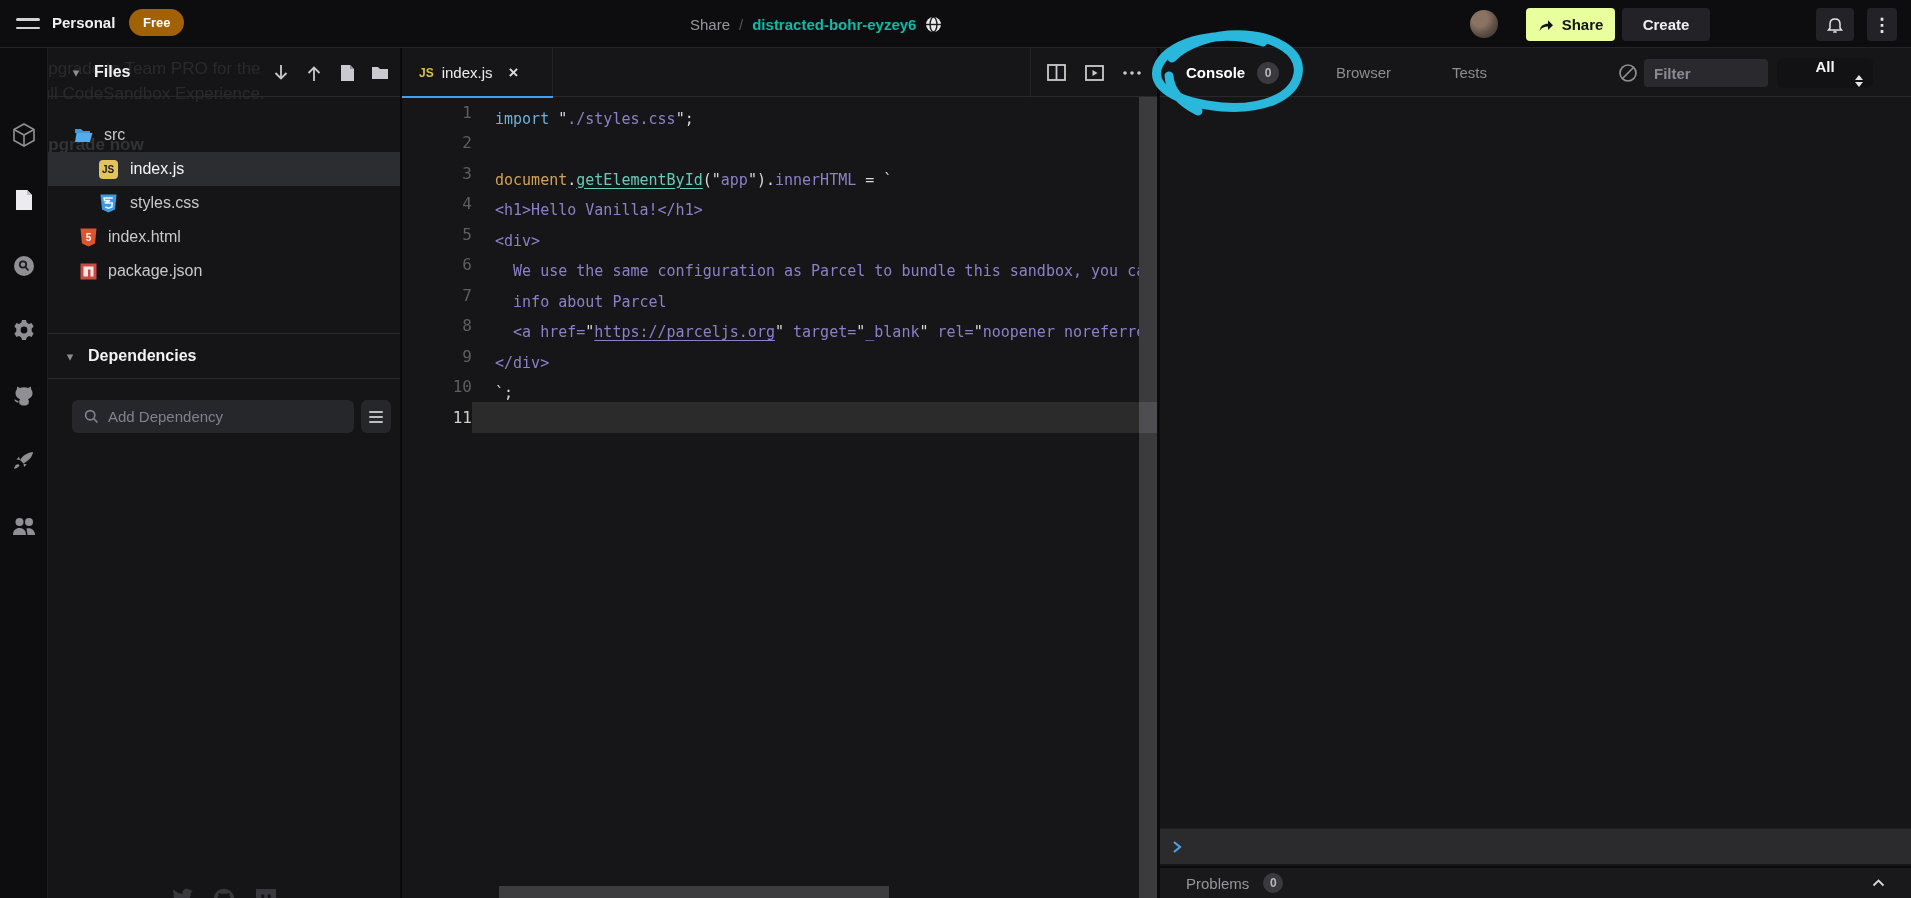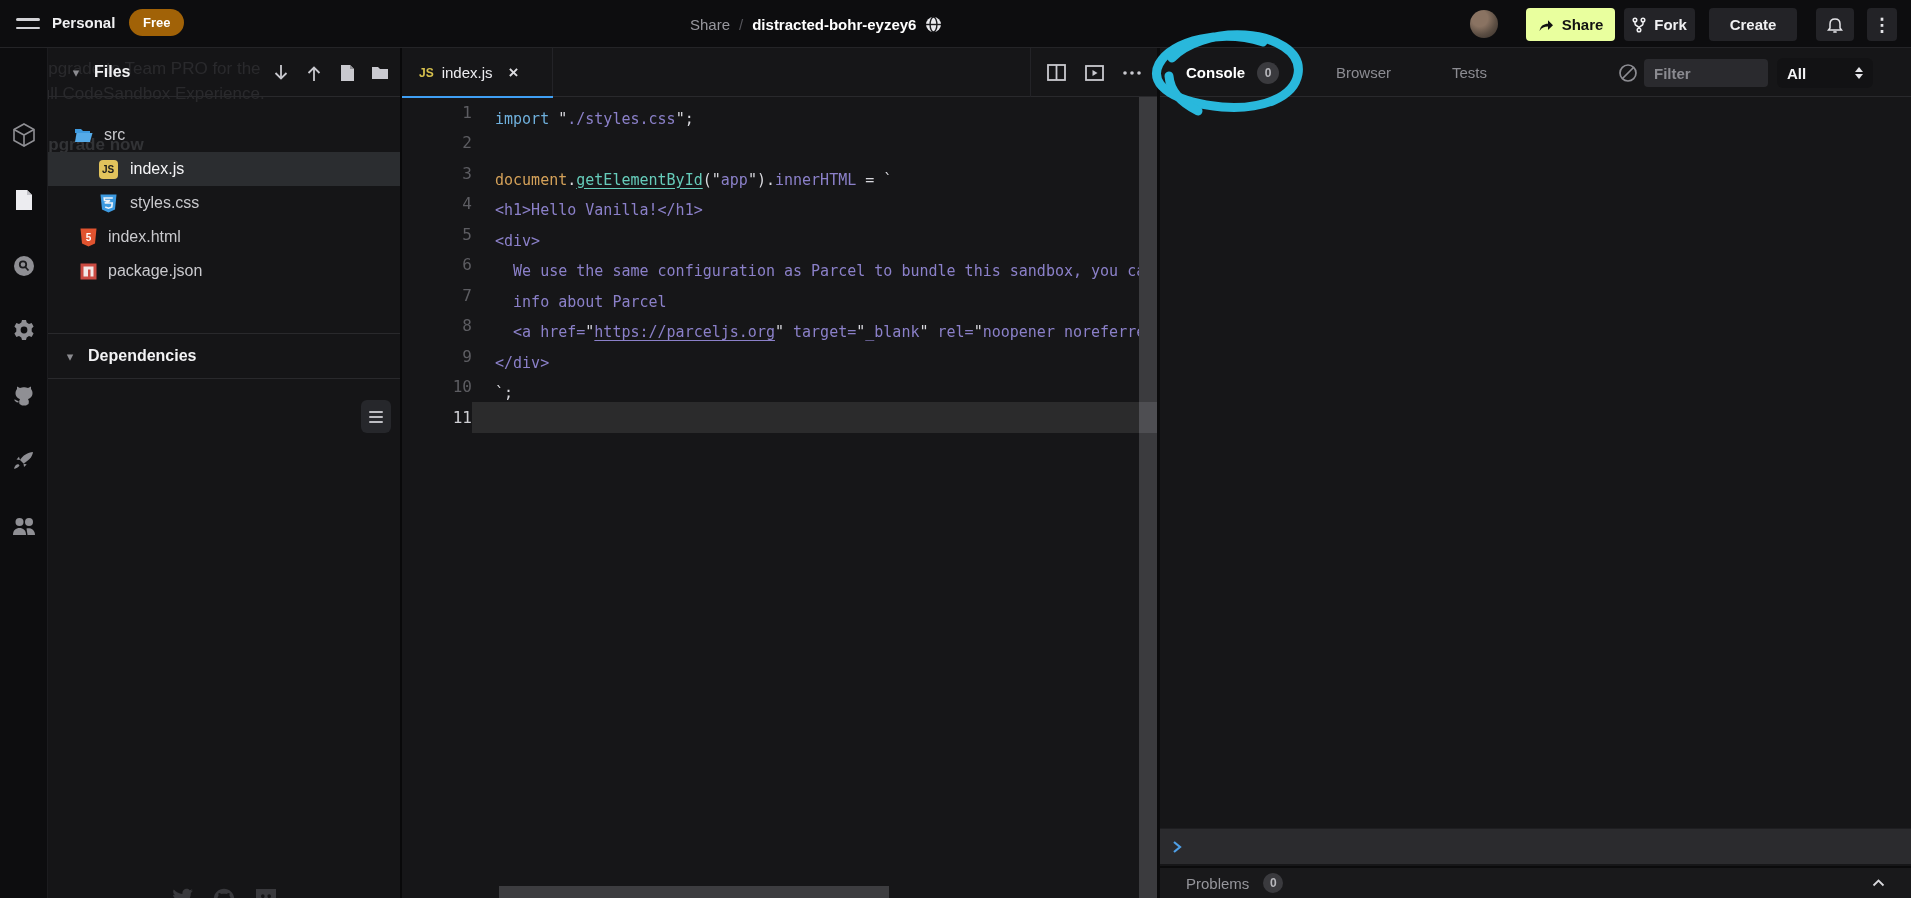--- a/index.html
+++ b/index.html
@@ -8,26 +8,26 @@
 
   
   .topbar { position:absolute; left:0; top:0; width:1911px; height:48px; background:#0d0d0f; border-bottom:1px solid #242427; z-index:5;padding-left:40px; }
   .hamburger { position:absolute; left:16px; top:18px; width:24px; height:12px; cursor:pointer; }
   .hamburger i { display:block; height:2.5px; background:#d2d2d6; border-radius:2px; margin-bottom:6px; }
   .workspace-label { position:absolute; left:52px; top:14px; font-size:15px; font-weight:600; color:#f0f0f2; }
   .plan-badge { position:absolute; left:129px; top:9px; height:27px; padding:0 14px; border-radius:14px; background:#a16207; color:#fff; font-size:13px; font-weight:600; display:flex; align-items:center; }
   .breadcrumb { position:absolute; left:690px; top:0; height:48px; display:flex; align-items:center; gap:9px; font-size:15px; }
   .crumb-section { color:#97979e; }
   .crumb-sep { color:#55555b; }
-  .crumb-name { color:#ffffff; font-weight:600; }
+  .crumb-name { color:#14b8a6; font-weight:600; }
   .avatar { position:absolute; left:1470px; top:10px; width:28px; height:28px; border-radius:50%; background:radial-gradient(circle at 35% 30%, #8a7362 0 30%, #5d4f44 60%, #332c27 100%); }
   .tb-btn { position:absolute; top:8px; height:33px; border-radius:4px; background:#232327; color:#f0f0f2; font-size:15px; font-weight:600; display:flex; align-items:center; justify-content:center; gap:8px; cursor:pointer; border:none; }
   .btn-share { left:1526px; width:89px; background:#e9ff9e; color:#121212; }
   .btn-fork { left:1624px; width:71px; }
-  .btn-create { left:1709px; width:88px; }
+  .btn-create { left:1622px; width:88px; }
   .btn-bell { left:1816px; width:38px; }
   .btn-kebab { left:1867px; width:30px; font-size:18px; font-weight:700; color:#e4e4e8; }
 
   
   .rail { position:absolute; left:0; top:48px; width:48px; height:850px; background:#0d0d0f; border-right:1px solid #1c1c1f; z-index:3; }
   .rail-item { position:absolute; left:0; width:48px; height:24px; display:flex; justify-content:center; align-items:center; cursor:pointer; }
 
   
   .files-panel { position:absolute; left:48px; top:48px; width:354px; height:850px; background:#151517; border-right:2px solid #09090a; z-index:2; }
   .upgrade-overlay { position:absolute; left:-12px; top:8px; width:300px; z-index:1; pointer-events:none; font-size:17px; line-height:25px; color:rgba(205,210,220,0.11); }
@@ -87,21 +87,21 @@
   
   .devtools { position:absolute; left:1157px; top:48px; width:754px; height:850px; background:#161618; border-left:3px solid #0b0b0c; }
   .dt-header { position:absolute; left:0; top:0; width:100%; height:49px; border-bottom:1px solid #29292c; }
   .dt-tab { position:absolute; top:0; height:49px; display:flex; align-items:center; gap:12px; font-size:15px; color:#8c8c92; cursor:pointer; }
   .dt-tab.active { color:#ffffff; font-weight:700; }
   .dt-badge { width:22px; height:22px; border-radius:50%; background:#3a3a3e; color:#b8b8bd; font-size:12px; font-weight:600; display:flex; align-items:center; justify-content:center; }
   .dt-clear { position:absolute; left:458px; top:15px; width:20px; height:20px; color:#8c8c92; cursor:pointer; }
   .dt-filter { position:absolute; left:484px; top:11px; width:124px; height:28px; background:#2a2a2e; border-radius:4px; display:flex; align-items:center; padding:0 10px; }
   .dt-filter input { background:transparent; border:none; outline:none; width:100%; color:#d6d6d9; font-size:15px; font-weight:600; font-family:"Liberation Sans",sans-serif; }
   .dt-filter input::placeholder { color:#8a8a90; }
-  .dt-select { position:absolute; left:617px; top:10px; width:96px; height:30px; background:#121214; border-radius:6px; display:flex; align-items:center; padding:0 10px; cursor:pointer; }
+  .dt-select { position:absolute; left:617px; top:10px; width:96px; height:30px; background:#121214; border-radius:6px; display:flex; align-items:center; padding:0 10px; cursor:pointer;flex-direction:column; }
   .dt-select-label { font-size:15px; font-weight:700; color:#f4f4f6; }
   .dt-select-arrows { margin-left:auto; display:flex; flex-direction:column; gap:2px; }
   .dt-select-arrows b { width:0; height:0; border-left:4px solid transparent; border-right:4px solid transparent; }
   .arr-up { border-bottom:5px solid #e4e4e8; }
   .arr-down { border-top:5px solid #e4e4e8; }
   .console-prompt { position:absolute; left:0; top:780px; width:100%; height:36px; background:#2b2b2e; border-top:1px solid #1e1e21; display:flex; align-items:center; cursor:text; }
   .prompt-chevron { margin-left:12px; width:12px; height:14px; color:#4f9fe6; }
   .problems-bar { position:absolute; left:0; top:818px; width:100%; height:32px; background:#19191b; border-top:2px solid #0b0b0c; display:flex; align-items:center; cursor:pointer; }
   .problems-label { margin-left:26px; font-size:15px; color:#96969c; }
   .problems-badge { margin-left:14px; width:20px; height:20px; border-radius:50%; background:#3a3a3e; color:#b8b8bd; font-size:12px; font-weight:600; display:flex; align-items:center; justify-content:center; }
@@ -308,20 +308,29 @@
       </span>
       <span>package.json</span>
     </div>
   </div>
 
   <div class="deps-header">
     <span class="caret">▾</span>
     <span class="panel-title">Dependencies</span>
   </div>
 
+  <div class="dep-search">
+    <span style="margin:0 9px 0 12px">
+      <svg width="15" height="15" viewBox="0 0 15 15" fill="none" stroke="#82828a" stroke-width="1.7">
+          <circle cx="6.2" cy="6.2" r="4.6"></circle>
+          <line x1="9.7" y1="9.7" x2="13.5" y2="13.5"></line>
+        </svg>
+    </span>
+    <input placeholder="Add Dependency" style="">
+  </div>
   <div class="dep-menu-btn">
       <i></i>
       <i></i>
       <i></i>
     </div>
 
 
   <div class="social-row">
     <span class="social-icon">
       <svg width="22" height="19" viewBox="0 0 22 19" fill="#39393d">

